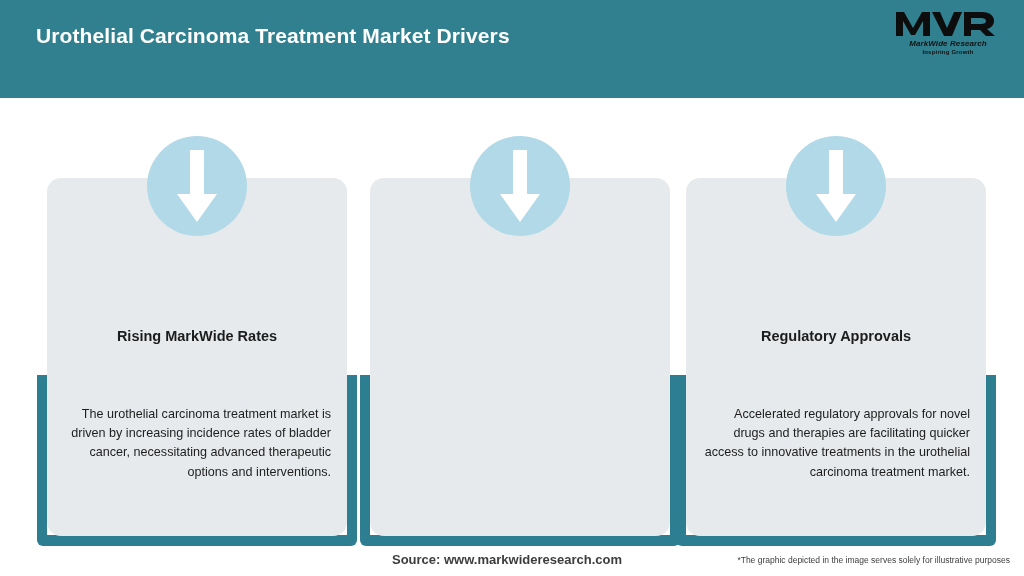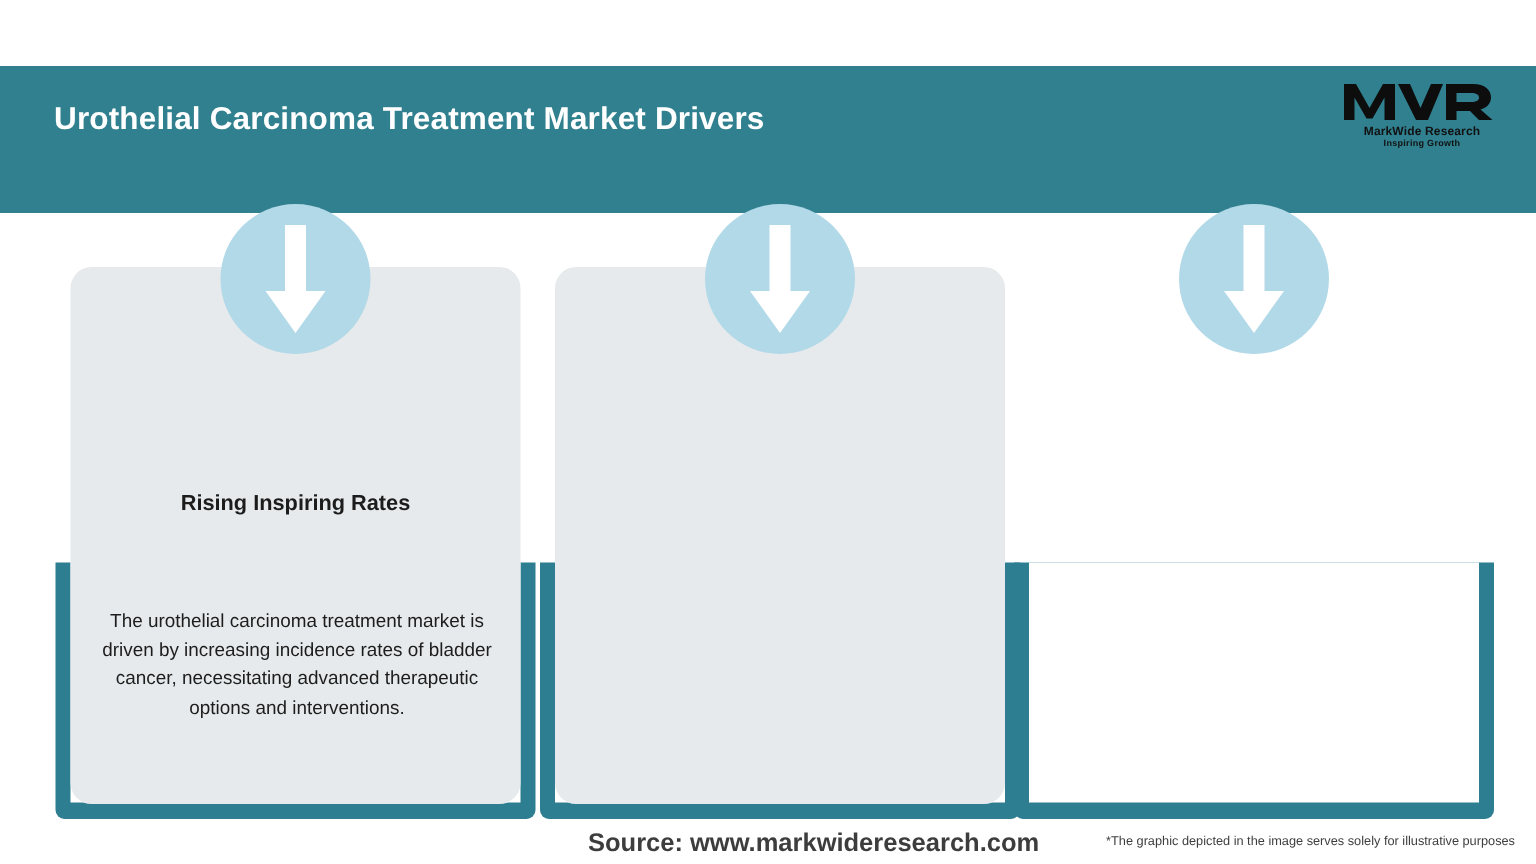--- a/index.html
+++ b/index.html
@@ -16,21 +16,20 @@
   }
 
   
   #header {
     position: absolute;
     left: 0;
     top: 0;
     width: 1024px;
     height: 98px;
     background: #31808F;
-    margin-top: 44px;
   }
   #header-title {
     position: absolute;
     left: 36px;
     top: 24px;
     font-size: 21px;
     font-weight: bold;
     color: #ffffff;
     letter-spacing: 0.1px;
     white-space: nowrap;
@@ -50,20 +49,21 @@
     height: 30px;
     display: block;
   }
   #logo-name {
     font-size: 8px;
     font-weight: bold;
     color: #111111;
     letter-spacing: 0.1px;
     line-height: 9px;
     margin-top: 1px;
+    font-style: italic;
   }
   #logo-tagline {
     font-size: 6px;
     font-weight: bold;
     color: #111111;
     letter-spacing: 0.2px;
     line-height: 8px;
   }
 
   
@@ -146,37 +146,37 @@
     z-index: 2;
   }
   .card-body {
     position: absolute;
     left: 18px;
     top: 227px;
     width: 266px;
     font-size: 12.6px;
     color: #1d1d1d;
     line-height: 19.2px;
-    text-align: center;
+    text-align: right;
     z-index: 2;
   }
 
   
   #footer {
     position: absolute;
     left: 0;
     top: 548px;
     width: 1024px;
     height: 28px;
   }
   #footer-source {
     position: absolute;
     left: 392px;
     top: 4px;
-    font-size: 17px;
+    font-size: 13px;
     font-weight: bold;
     color: #3d3d3d;
     white-space: nowrap;
   }
   #footer-disclaimer {
     position: absolute;
     right: 14px;
     top: 7px;
     font-size: 8.5px;
     color: #3d3d3d;
@@ -201,21 +201,21 @@
   </div>
 </div>
 
 <div id="cards">
 
   <div class="card-wrap c0">
     <div class="bracket">
       <div class="bracket-inner"></div>
     </div>
     <div class="card">
-      <div class="card-title">Rising Inspiring Rates</div>
+      <div class="card-title">Rising MarkWide Rates</div>
       <div class="card-body">The urothelial carcinoma treatment market is driven by increasing incidence rates of bladder cancer, necessitating advanced therapeutic options and interventions.</div>
     </div>
     <div class="icon-circle">
       <svg class="arrow-svg" viewBox="0 0 44 76" xmlns="http://www.w3.org/2000/svg">
         <path d="M15 0 L29 0 L29 44 L42 44 L22 72 L2 44 L15 44 Z" fill="#ffffff"></path>
       </svg>
     </div>
   </div>
 
   <div class="card-wrap c1">
@@ -228,20 +228,24 @@
       <svg class="arrow-svg" viewBox="0 0 44 76" xmlns="http://www.w3.org/2000/svg">
         <path d="M15 0 L29 0 L29 44 L42 44 L22 72 L2 44 L15 44 Z" fill="#ffffff"></path>
       </svg>
     </div>
   </div>
 
   <div class="card-wrap c2">
     <div class="bracket">
       <div class="bracket-inner"></div>
     </div>
+    <div class="card">
+      <div class="card-title">Regulatory Approvals</div>
+      <div class="card-body">Accelerated regulatory approvals for novel drugs and therapies are facilitating quicker access to innovative treatments in the urothelial carcinoma treatment market.</div>
+    </div>
     <div class="icon-circle">
       <svg class="arrow-svg" viewBox="0 0 44 76" xmlns="http://www.w3.org/2000/svg">
         <path d="M15 0 L29 0 L29 44 L42 44 L22 72 L2 44 L15 44 Z" fill="#ffffff"></path>
       </svg>
     </div>
   </div>
 
 </div>
 
 <div id="footer">

